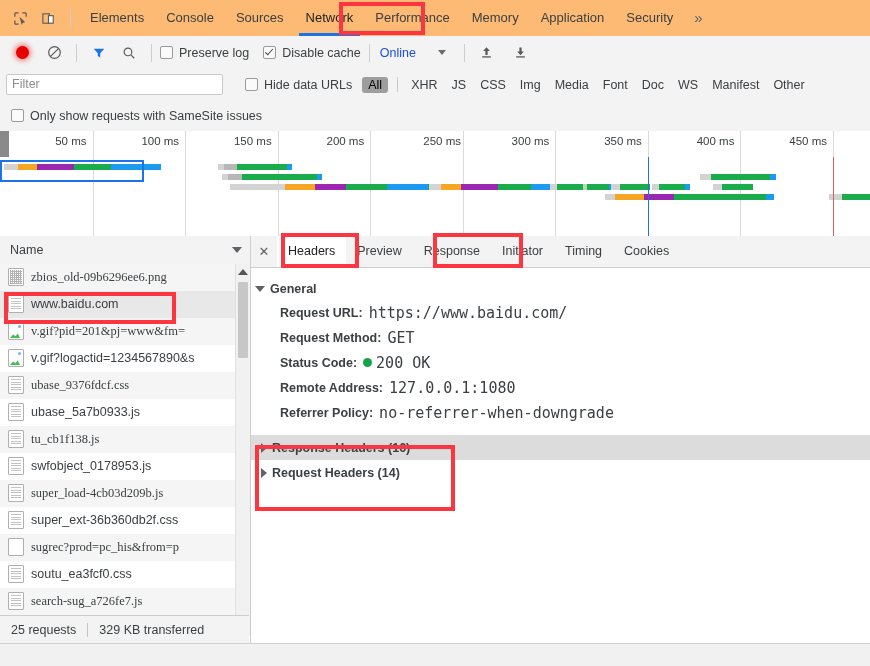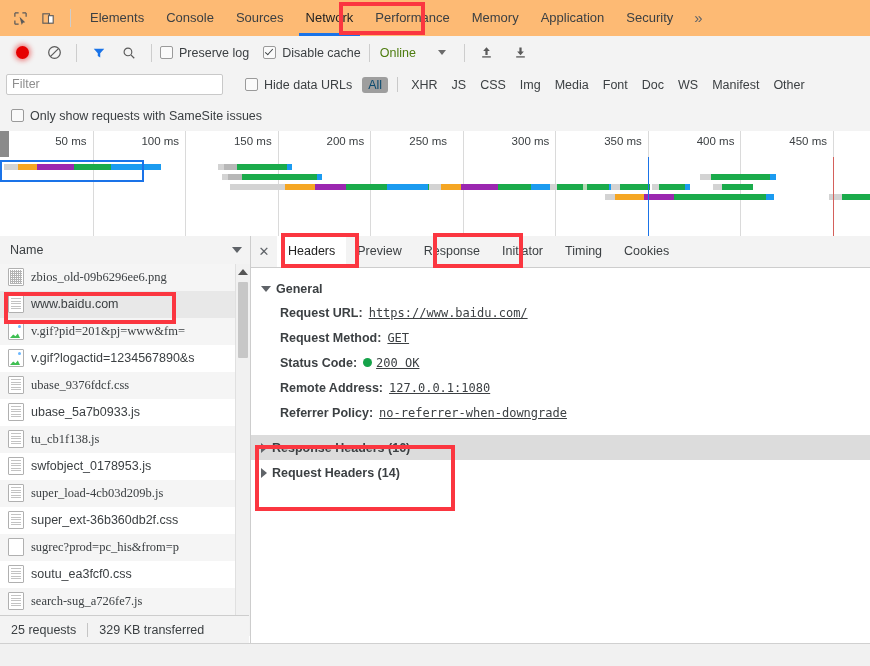--- a/index.html
+++ b/index.html
@@ -48,21 +48,21 @@
   .chk{
     width:11px;height:11px;border:1px solid #9a9a9a;background:#fafafa;
     border-radius:2px;display:inline-block;position:relative;flex:0 0 auto;
   }
   .chk.on{background:#fafafa;}
   .chk.on::after{
     content:"";position:absolute;left:3px;top:0px;width:3px;height:7px;
     border:solid #3c4043;border-width:0 1.6px 1.6px 0;transform:rotate(42deg);
   }
   .tb-label{margin-left:6px;font-size:12.5px;color:#3c4043;white-space:nowrap;}
-  .sel-online{font-size:12.5px;color:#4d7c0f;padding-left:2px;}
+  .sel-online{font-size:12.5px;color:#1d4ed8;padding-left:2px;}
   .caret{
     width:0;height:0;border-left:4px solid transparent;border-right:4px solid transparent;
     border-top:5px solid #6b6b6b;margin-left:22px;
   }
 
   
   .filterbar{
     position:absolute;left:0;top:69px;width:870px;height:31px;
     background:#f3f3f3;border-bottom:1px solid #e2e2e2;
     display:flex;align-items:center;
@@ -73,21 +73,21 @@
     font-family:"Liberation Sans", sans-serif;
   }
   .filter-input::placeholder{color:#8d8d8d;}
   .hidedata{display:flex;align-items:center;margin-left:22px;}
   .type-sep{width:1px;height:15px;background:#c9c9c9;margin:0 7px;}
   .types{display:flex;align-items:center;margin-left:10px;}
   .type{
     font-size:12.5px;color:#3c4043;padding:1px 6px;border-radius:3px;white-space:nowrap;
     margin-right:2px;
   }
-  .type.sel{background:#9e9e9e;color:#0c4a6e;}
+  .type.sel{background:#9e9e9e;color:#000000;}
 
   
   .samesite{
     position:absolute;left:0;top:100px;width:870px;height:31px;
     background:#f3f3f3;border-bottom:3px solid #22c55e;
     display:flex;align-items:center;
   }
   .samesite .chk{margin-left:11px;}
 
   
@@ -191,37 +191,37 @@
     width:26px;height:31px;display:flex;align-items:center;justify-content:center;
     color:#5f6368;font-size:13px;
   }
   .dtab{
     height:31px;line-height:31px;padding:0 11px;font-size:12.5px;color:#3c4043;white-space:nowrap;
   }
   .dtab.active{background:#fff;color:#222;}
   .dbody{position:relative;height:375px;background:#fff;padding-top:10px;}
   .sec-title{
     display:flex;align-items:center;font-size:12.5px;font-weight:bold;color:#3c4043;
-    padding-left:10px;height:22px;
+    padding-left:4px;height:22px;
   }
   .disc{
     width:0;height:0;margin-right:5px;
     border-left:5px solid transparent;border-right:5px solid transparent;border-top:6px solid #5f6368;
   }
   .disc.collapsed{
     border-top:5px solid transparent;border-bottom:5px solid transparent;
     border-left:6px solid #5f6368;border-right:0;
   }
   .kv{
     padding-left:29px;height:25px;display:flex;align-items:center;
     font-size:12.5px;
   }
   .k{font-weight:bold;color:#3c4043;}
   .v{
-    font-family:"DejaVu Sans Mono", monospace;font-size:12px;color:#3c4043;margin-left:6px;text-decoration:underline;
+    font-family:"DejaVu Sans Mono", monospace;font-size:15px;color:#3c4043;margin-left:6px;
   }
   .status-dot{
     width:9px;height:9px;border-radius:50%;background:#16a34a;display:inline-block;
     margin-left:6px;margin-right:4px;
   }
   .hdr-row{
     height:25px;display:flex;align-items:center;padding-left:10px;
     font-size:12.5px;font-weight:bold;color:#3c4043;
   }
   .hdr-row.shaded{background:#dcdcdc;}
@@ -346,21 +346,21 @@
     <div id="overview-ticks">
         <div class="tick" style="left: 92.5532px;"></div>
         <div class="tick-lbl" style="left: 92.5532px;">50 ms</div>
         <div class="tick" style="left: 185.106px;"></div>
         <div class="tick-lbl" style="left: 185.106px;">100 ms</div>
         <div class="tick" style="left: 277.66px;"></div>
         <div class="tick-lbl" style="left: 277.66px;">150 ms</div>
         <div class="tick" style="left: 370.213px;"></div>
         <div class="tick-lbl" style="left: 370.213px;">200 ms</div>
         <div class="tick" style="left: 462.766px;"></div>
-        <div class="tick-lbl" style="left: 453px;">250 ms</div>
+        <div class="tick-lbl" style="left: 467px;">250 ms</div>
         <div class="tick" style="left: 555.319px;"></div>
         <div class="tick-lbl" style="left: 555.319px;">300 ms</div>
         <div class="tick" style="left: 647.872px;"></div>
         <div class="tick-lbl" style="left: 647.872px;">350 ms</div>
         <div class="tick" style="left: 740.426px;"></div>
         <div class="tick-lbl" style="left: 740.426px;">400 ms</div>
         <div class="tick" style="left: 832.979px;"></div>
         <div class="tick-lbl" style="left: 832.979px;">450 ms</div>
       </div>
     <div id="overview-bars">

